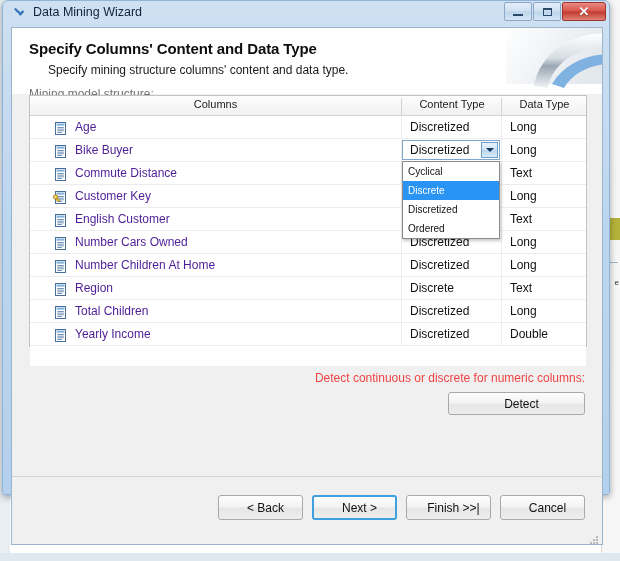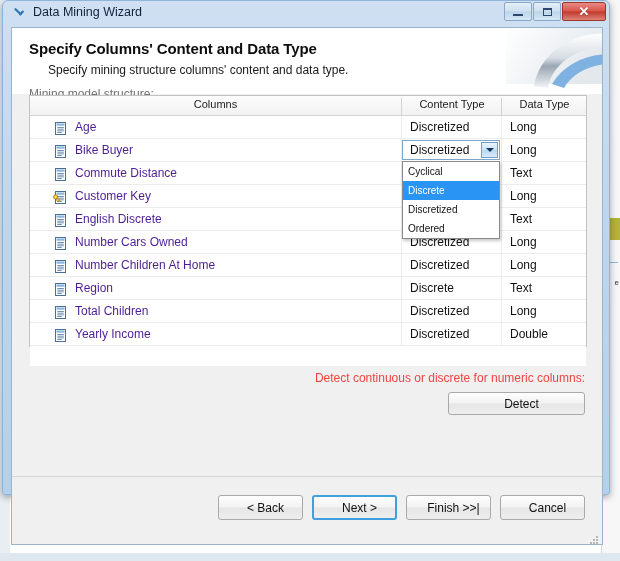--- a/index.html
+++ b/index.html
@@ -512,21 +512,21 @@
             <div class="row-sep-2"></div>
             <div class="cell-col">
               <span class="col-icon"><svg viewBox="0 0 13 13" width="13" height="13">
                   <rect x="2.5" y="0.5" width="10" height="12" fill="#ffffff" stroke="#4a6f96" stroke-width="1"></rect>
                   <rect x="3.5" y="1.5" width="8" height="2.2" fill="#88b4dd"></rect>
                   <rect x="4.3" y="5.0" width="6.5" height="0.9" fill="#5d84ab"></rect>
                   <rect x="4.3" y="6.7" width="6.5" height="0.9" fill="#5d84ab"></rect>
                   <rect x="4.3" y="8.4" width="6.5" height="0.9" fill="#5d84ab"></rect>
                   <rect x="4.3" y="10.1" width="4.5" height="0.9" fill="#5d84ab"></rect>
                 </svg></span>
-              <span class="col-name">English Discrete</span>
+              <span class="col-name">English Customer</span>
             </div>
             <div class="cell-data">Text</div>
             <div class="cell-content">Discretized</div>
           </div>
           <div class="row">
             <div class="row-sep-1"></div>
             <div class="row-sep-2"></div>
             <div class="cell-col">
               <span class="col-icon"><svg viewBox="0 0 13 13" width="13" height="13">
                   <rect x="2.5" y="0.5" width="10" height="12" fill="#ffffff" stroke="#4a6f96" stroke-width="1"></rect>

